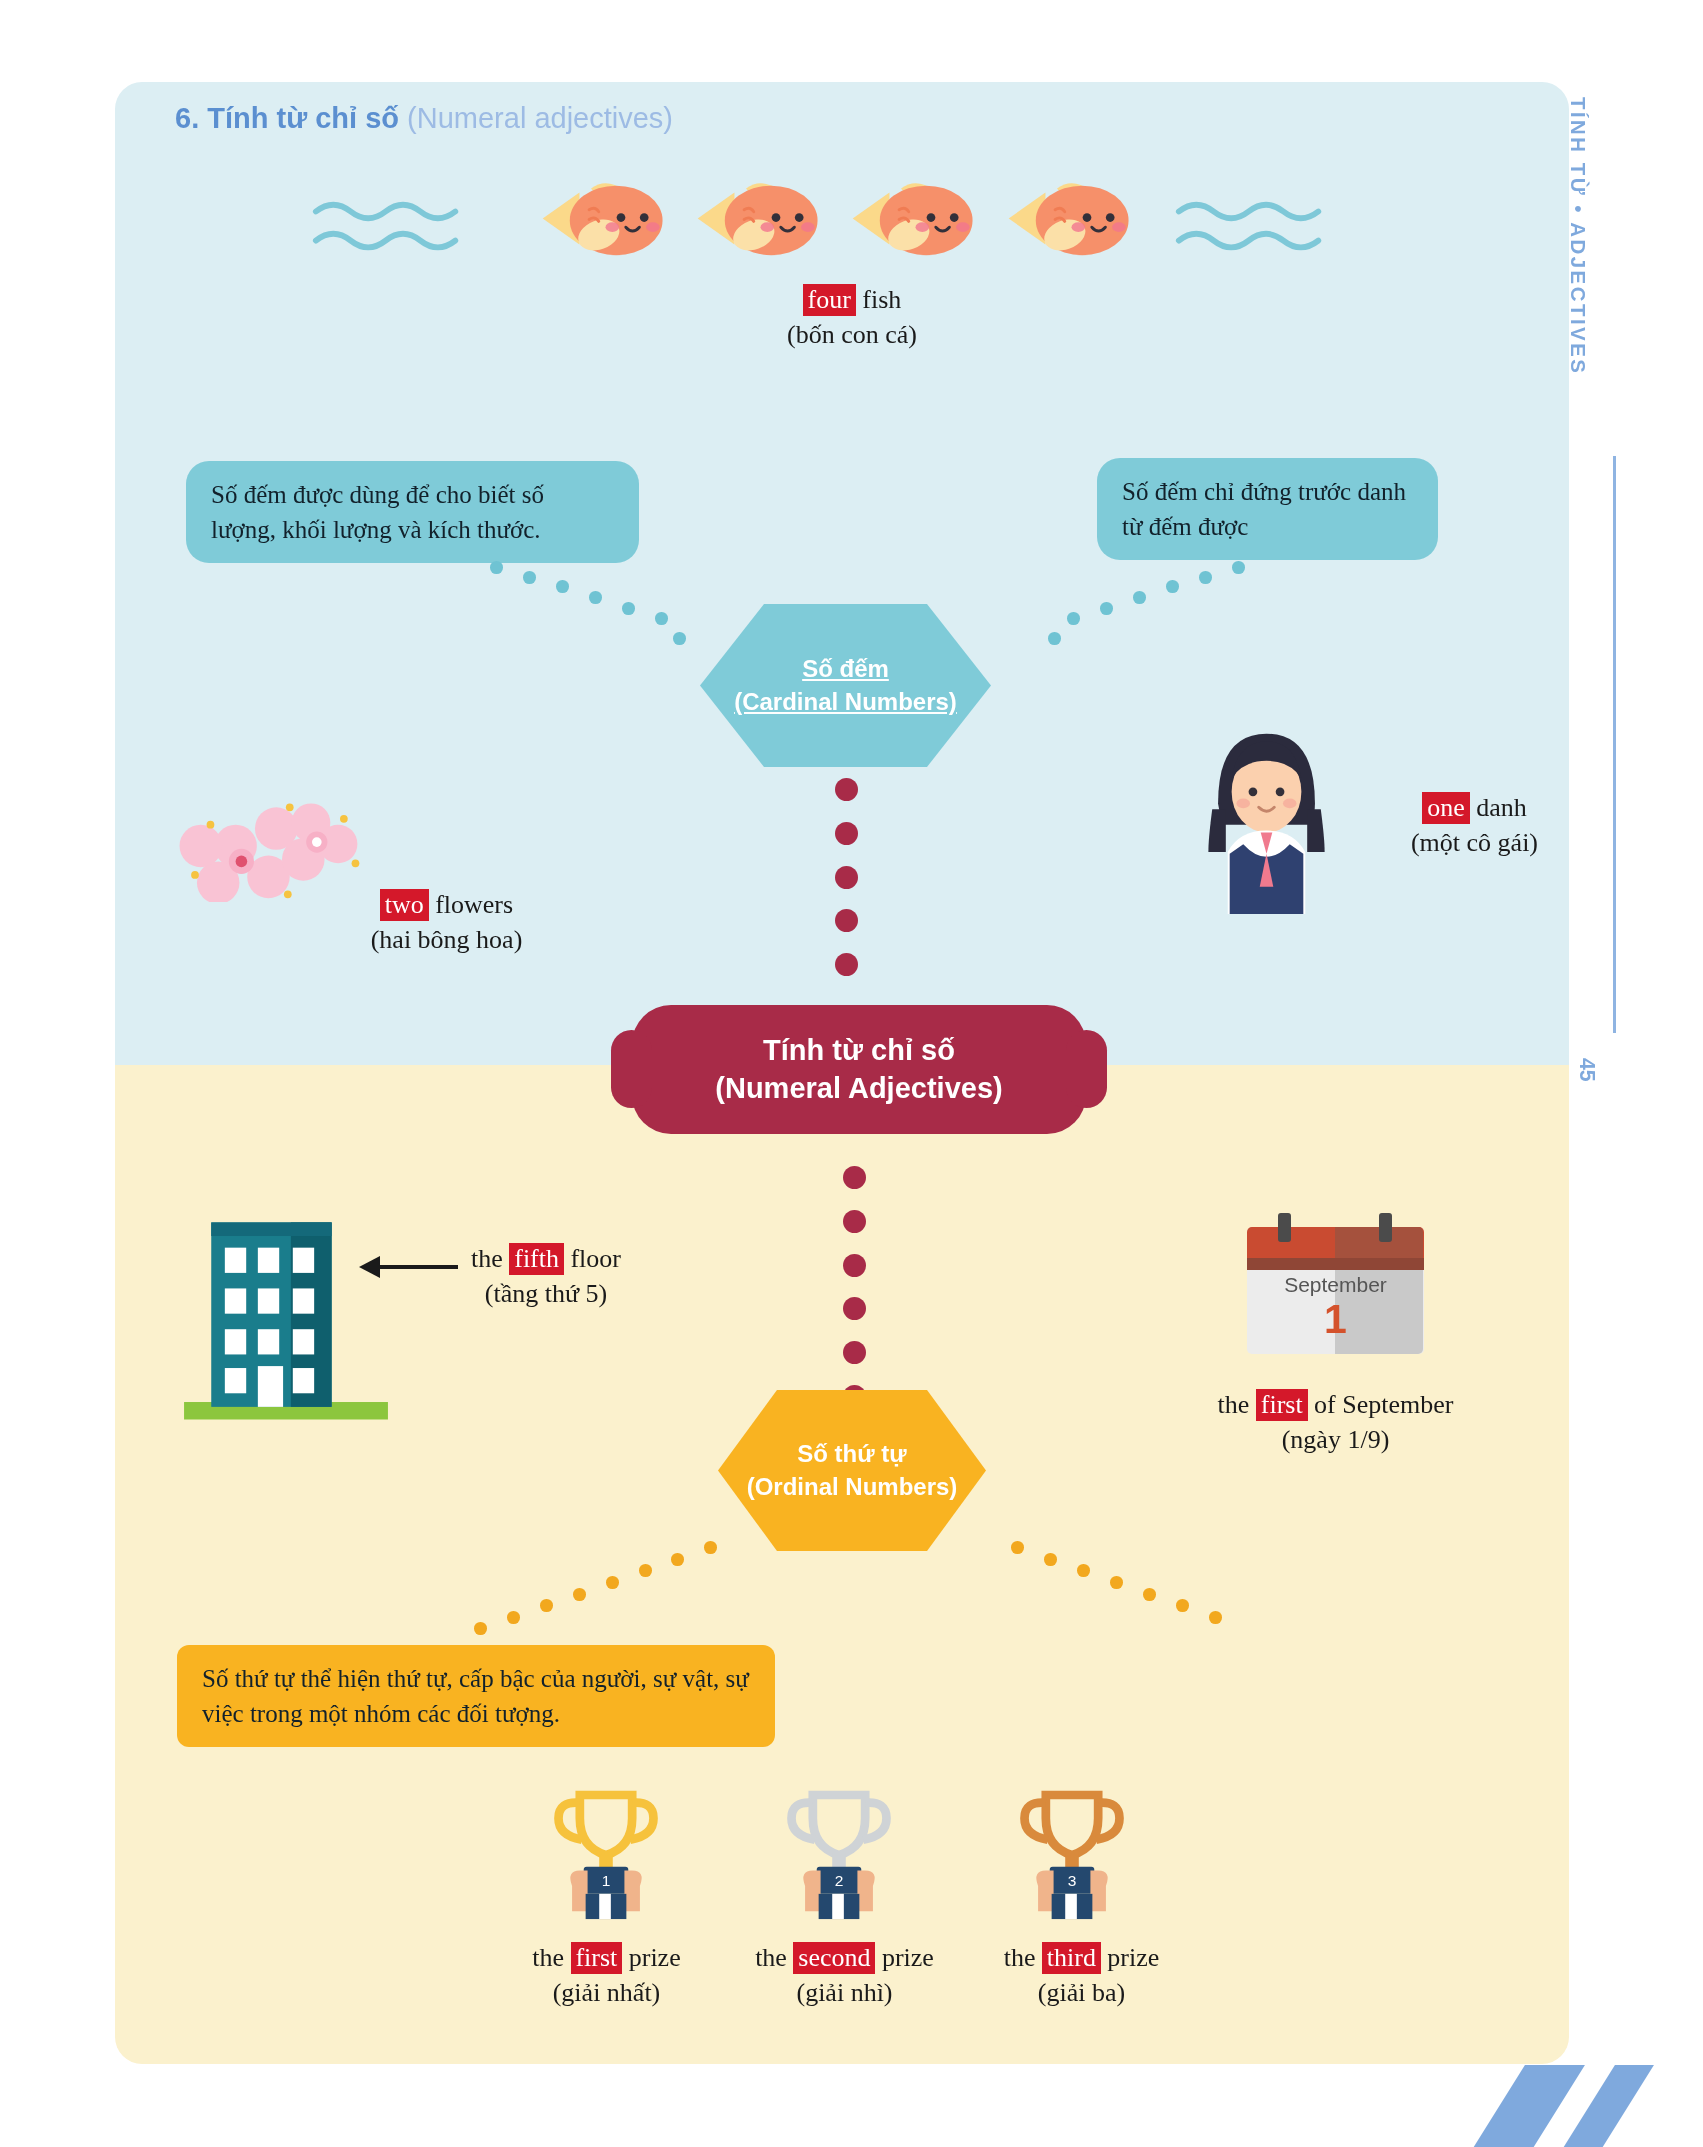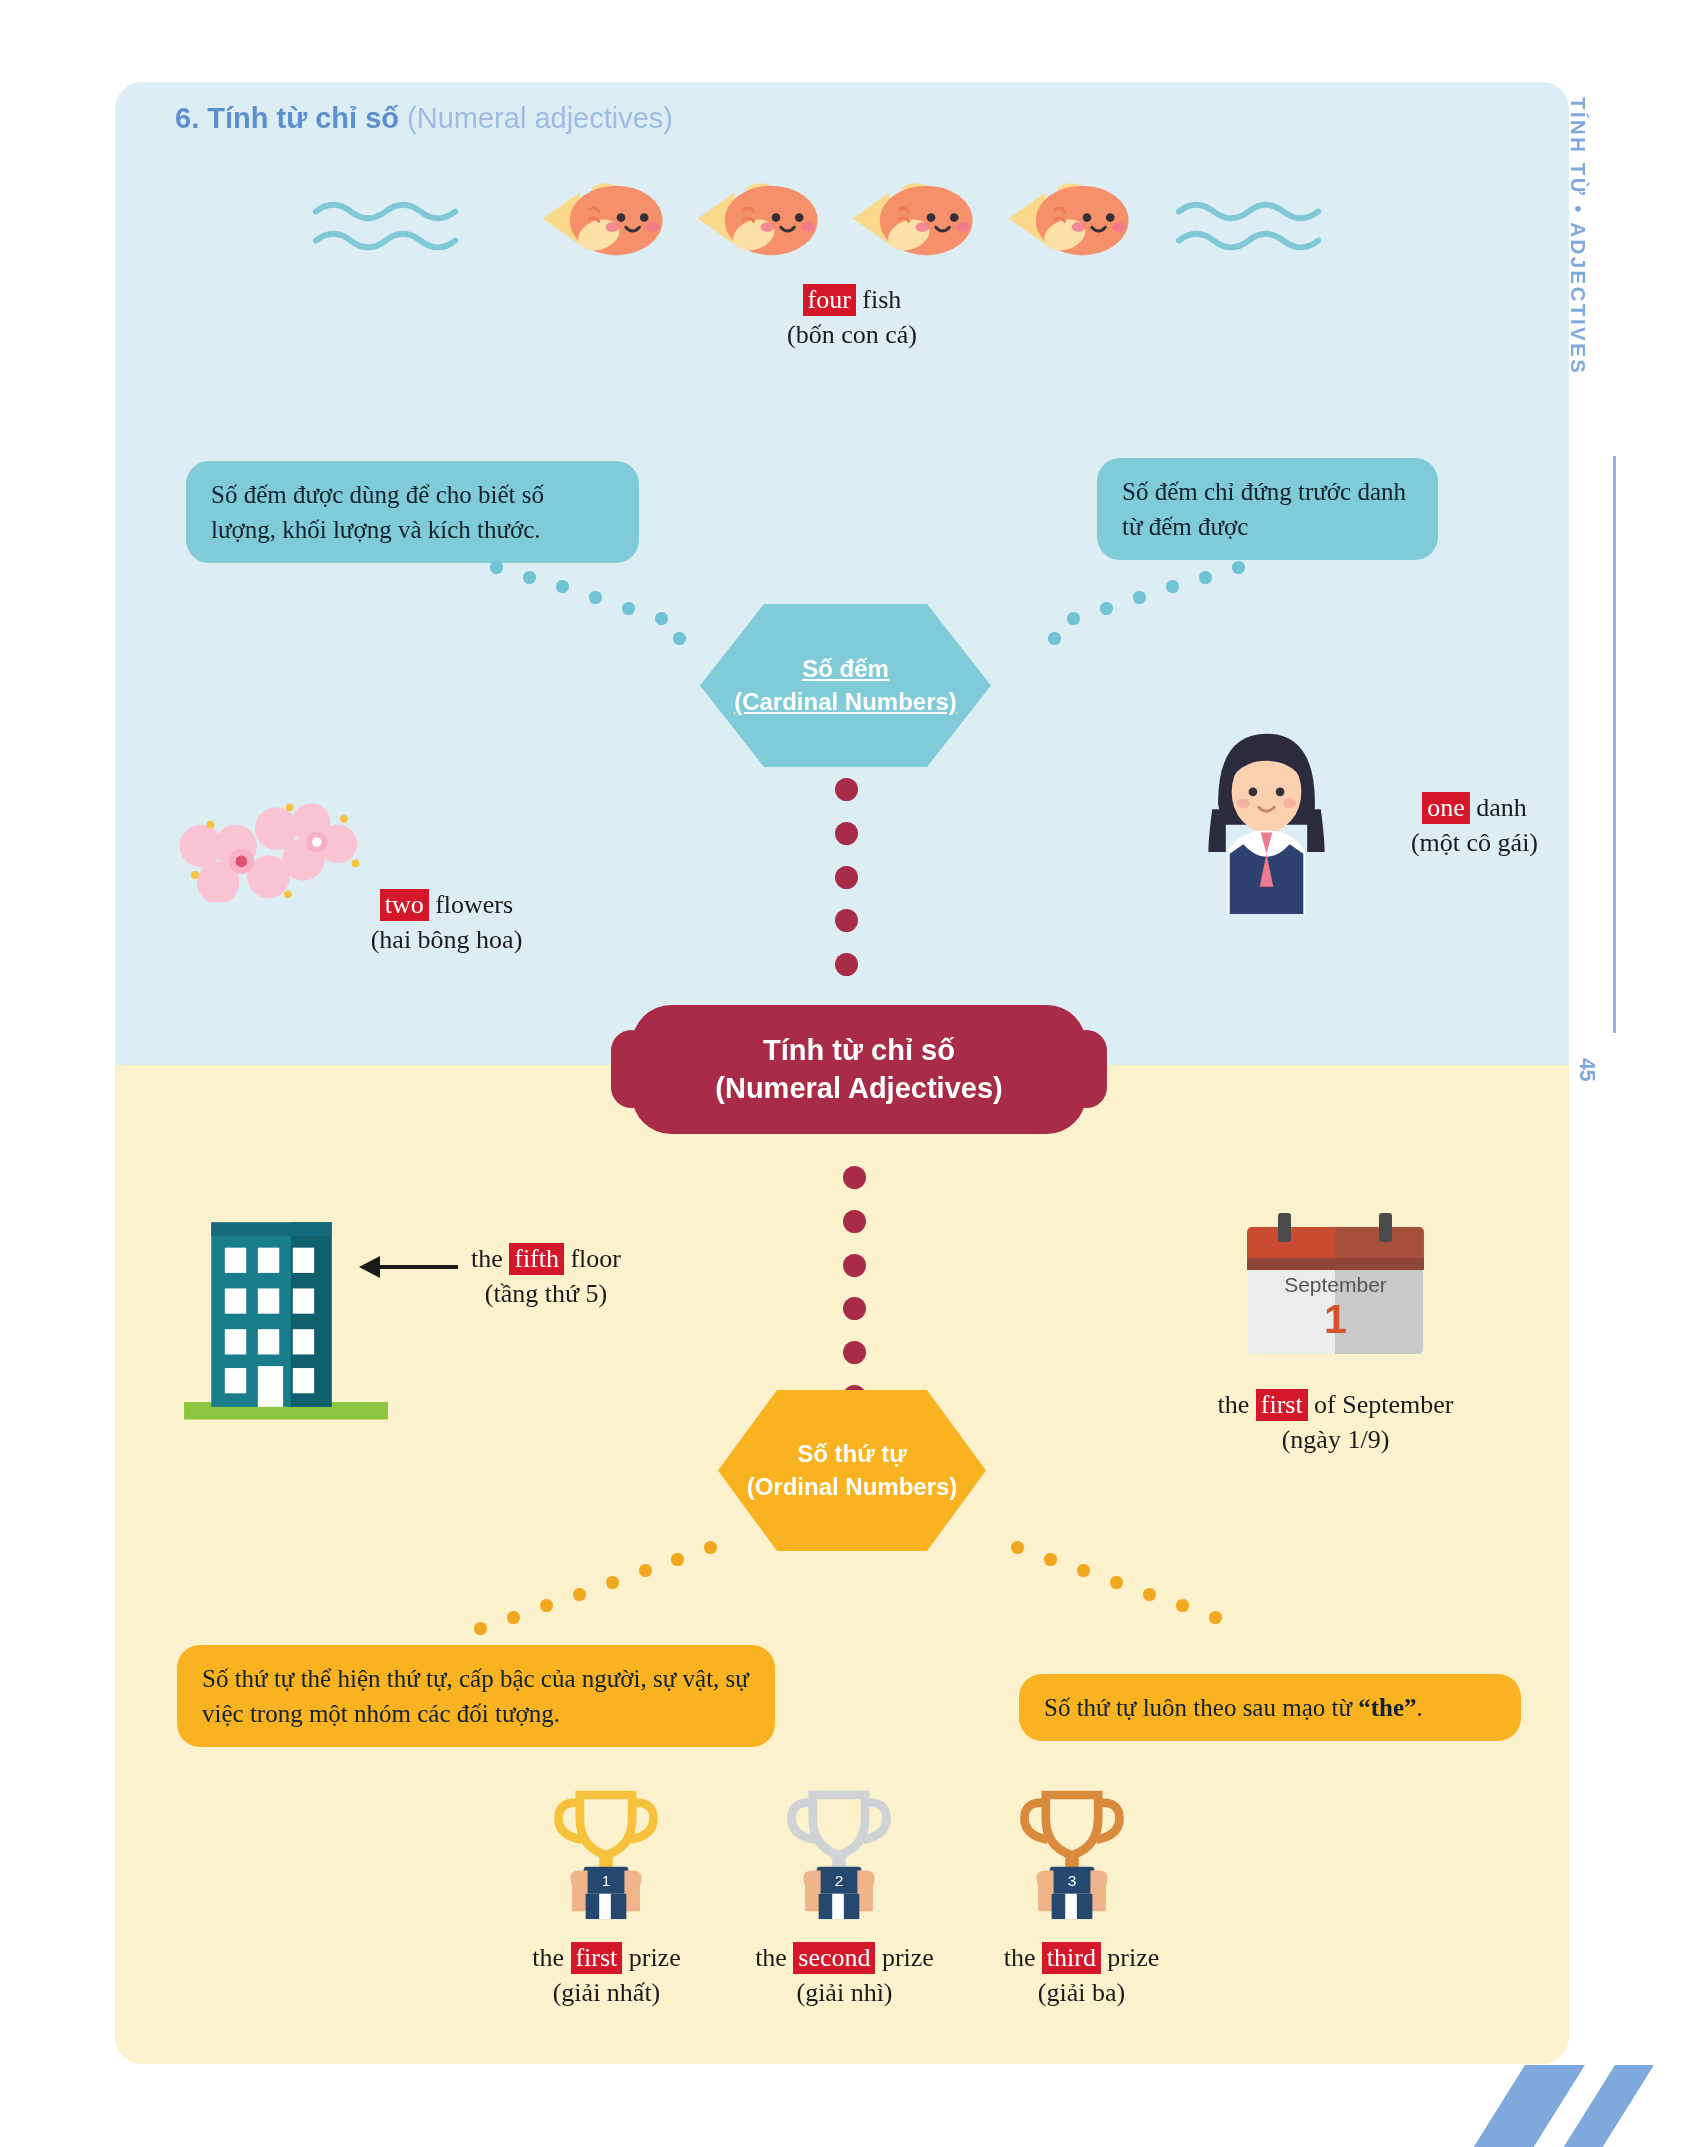--- a/index.html
+++ b/index.html
@@ -377,23 +377,22 @@
   <div class="dot dot-sm-orange" style="left:474px;top:1622px;"></div>
 
   <div class="dot dot-sm-orange" style="left:1011px;top:1541px;"></div>
   <div class="dot dot-sm-orange" style="left:1044px;top:1553px;"></div>
   <div class="dot dot-sm-orange" style="left:1077px;top:1564px;"></div>
   <div class="dot dot-sm-orange" style="left:1110px;top:1576px;"></div>
   <div class="dot dot-sm-orange" style="left:1143px;top:1588px;"></div>
   <div class="dot dot-sm-orange" style="left:1176px;top:1599px;"></div>
   <div class="dot dot-sm-orange" style="left:1209px;top:1611px;"></div>
 
-  <div class="callout orange" style="left:177px;top:1645px;width:548px;">Số thứ tự thể hiện thứ tự, cấp bậc của người, sự vật, sự việc trong một nhóm các đối tượng.</div>
-
-  <div class="callout orange" style="left:1019px;top:1674px;width:452px;white-space:nowrap;"><span>Số thứ tự luôn theo sau mạo từ </span><b>“the”</b><span>.</span></div>
+  <div class="callout orange" style="left:177px;top:1645px;width:548px;border-radius:12px;">Số thứ tự thể hiện thứ tự, cấp bậc của người, sự vật, sự việc trong một nhóm các đối tượng.</div>
+
 
   <svg style="position:absolute;left:543px;top:1785px;" width="126" height="146" viewBox="0 0 130 150">
     <path d="M38,10 h54 v24 q0,30 -27,38 q-27,-8 -27,-38 Z" fill="none" stroke="#f6c23c" stroke-width="9"></path>
     <path d="M38,18 q-22,-2 -22,16 q0,18 24,22" fill="none" stroke="#f6c23c" stroke-width="9"></path>
     <path d="M92,18 q22,-2 22,16 q0,18 -24,22" fill="none" stroke="#f6c23c" stroke-width="9"></path>
     <rect x="58" y="70" width="14" height="16" fill="#f6c23c"></rect>
     <rect x="42" y="84" width="46" height="28" rx="3" fill="#24486e"></rect>
     <text x="65" y="104" font-family="Liberation Sans, sans-serif" font-size="16" fill="#fff" text-anchor="middle">1</text>
     <path d="M30,104 q-6,-16 8,-16 l8,0 0,42 -16,0 Z" fill="#f0b48b"></path>
     <path d="M100,104 q6,-16 -8,-16 l-8,0 0,42 16,0 Z" fill="#f0b48b"></path>

